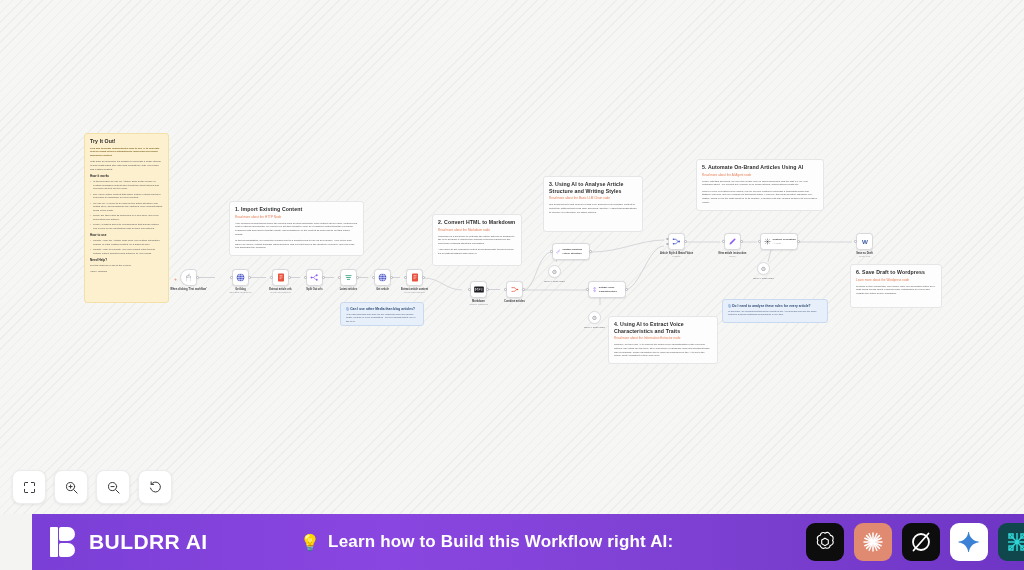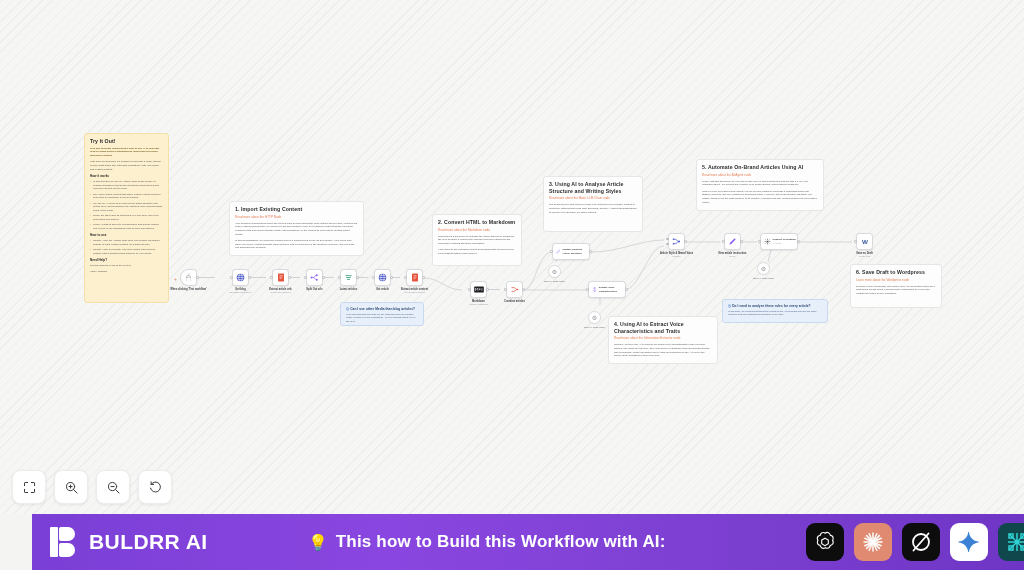--- a/index.html
+++ b/index.html
@@ -472,21 +472,21 @@
       <div class="blogo">
         <div class="bar"></div>
           <div class="c1"></div>
           <div class="c2"></div>
       </div>
       <div id="brandname">BULDRR AI</div>
     </div>
 
     <div id="ctawrap">
       <span id="bulb">💡</span>
-      <span id="cta">This how to Build this Workflow with AI:</span>
+      <span id="cta">Learn how to Build this Workflow right AI:</span>
     </div>
 
     <div id="ailogos">
       <div class="ai" style="background:#0d0d0d;">
         <svg viewBox="0 0 24 24">
           <path d="M12 3.2c1.6-1.1 3.7-.7 4.8.8.3.4.5.9.6 1.4 1.7.3 2.9 1.9 2.7 3.6-.1.5-.2 1-.5 1.4.9 1.5.5 3.5-1 4.5-.4.3-.9.5-1.4.6-.3 1.7-1.9 2.9-3.6 2.7-.5-.1-1-.3-1.4-.5-1.5.9-3.5.5-4.5-1-.3-.4-.5-.9-.6-1.4-1.7-.3-2.9-1.9-2.7-3.6.1-.5.3-1 .5-1.4-.9-1.5-.5-3.5 1-4.5.4-.3.9-.5 1.4-.6.3-1.6 1.7-2.8 3.4-2.7.5 0 1 .2 1.3.7z" fill="none" stroke="#fff" stroke-width="1.1"></path>
           <path d="M12 8.2 15.3 10v3.8L12 15.7 8.7 13.8V10z" fill="none" stroke="#fff" stroke-width="1.1"></path>
         </svg>
       </div>
       <div class="ai" style="background:#e08a72;">

